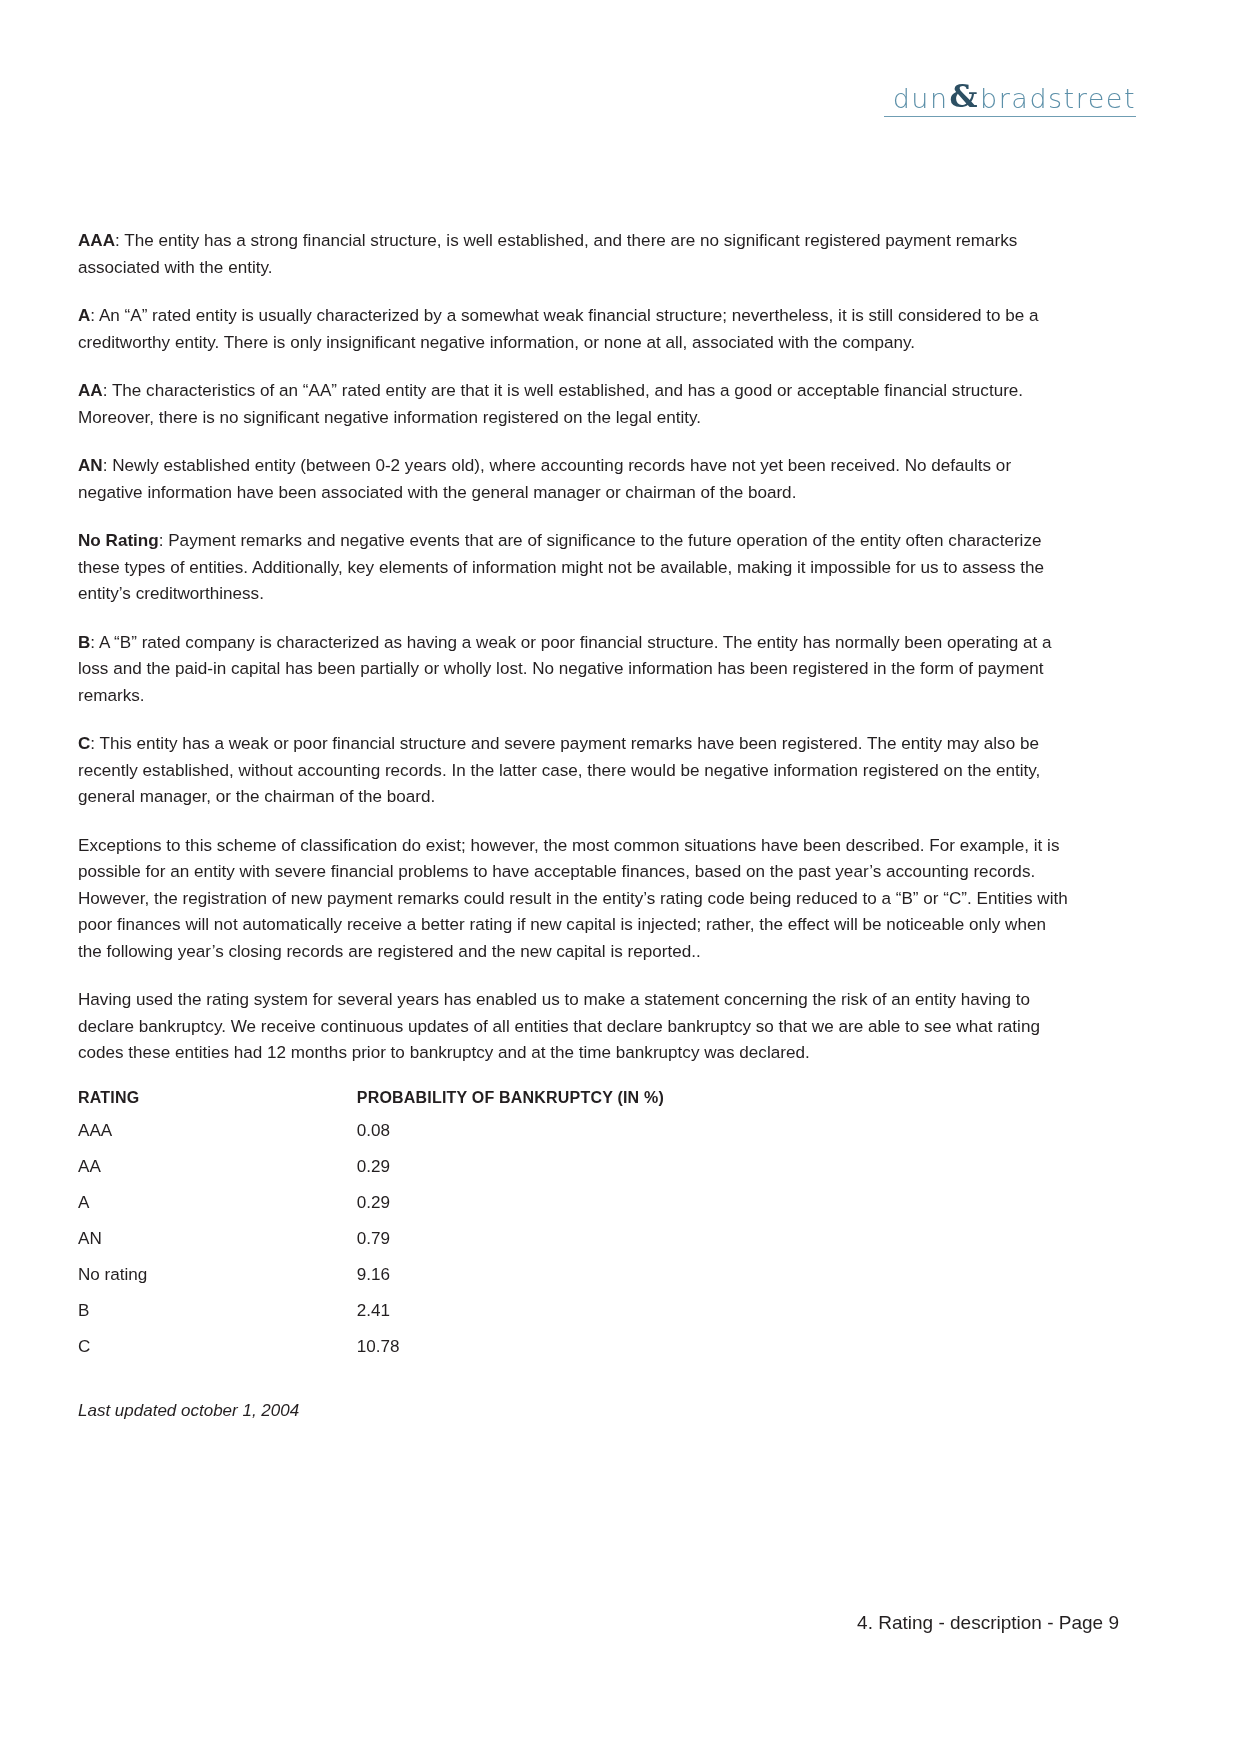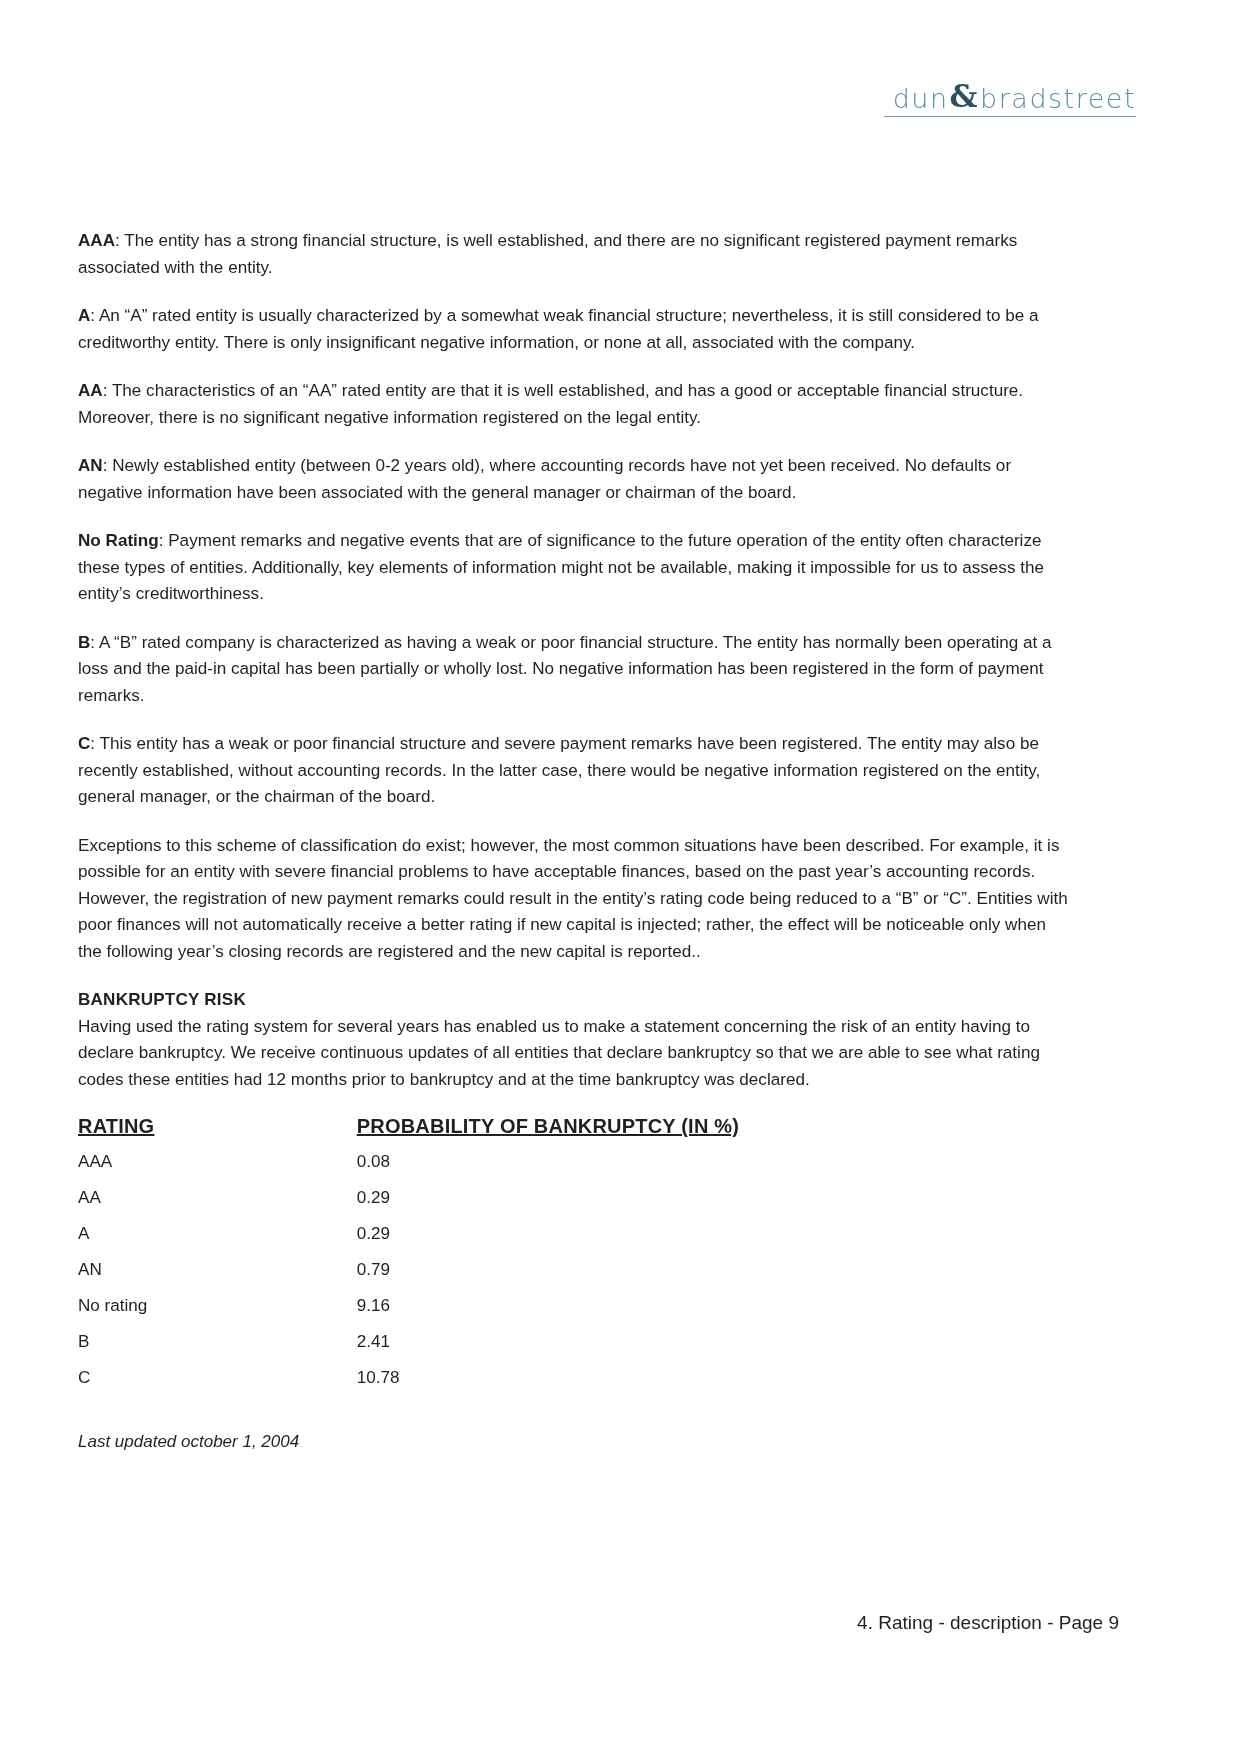--- a/index.html
+++ b/index.html
@@ -73,25 +73,24 @@
     letter-spacing: 0.2px;
   }
   
   table.ratings {
     border-collapse: collapse;
     margin-top: 8px;
     width: 700px;
   }
   table.ratings th {
     text-align: left;
-    font-size: 20px;
+    font-size: 16px;
     font-weight: bold;
     padding: 0 0 14px 0;
     letter-spacing: 0.2px;
-    text-decoration: underline;
   }
   table.ratings td {
     font-size: 17.1px;
     padding: 0 0 16px 0;
     line-height: 20px;
   }
   table.ratings th.col1, table.ratings td.col1 { width: 278px; }
   table.ratings th.col2, table.ratings td.col2 { width: 420px; }
   .updated {
     margin-top: 28px;
@@ -133,21 +132,20 @@
     <p class="para"><b>AN</b><span>: Newly established entity (between 0-2 years old), where accounting records have not yet been received. No defaults or negative information have been associated with the general manager or chairman of the board.</span></p>
 
     <p class="para"><b>No Rating</b><span>: Payment remarks  and negative events  that are of significance  to the future operation of the entity often characterize these types of entities. Additionally, key elements of information might not be available, making it impossible for us to assess the entity’s creditworthiness.</span></p>
 
     <p class="para"><b>B</b><span>: A “B” rated company is characterized as having a weak or poor financial structure. The entity has normally been operating at a loss and the paid-in capital has been partially or wholly lost. No negative information has been registered in the form of payment remarks.</span></p>
 
     <p class="para"><b>C</b><span>: This entity has a weak or poor financial structure and severe payment remarks  have been registered. The entity may also be recently established, without accounting records. In the latter case, there would be negative information registered on the entity, general  manager, or the chairman of the board.</span></p>
 
     <p class="para"><span>Exceptions to this scheme of classification do exist; however, the most common situations have been described. For example, it is possible for an entity with severe financial problems to have acceptable finances, based on the past year’s accounting records. However, the registration of new payment remarks could result in the entity’s rating code being reduced to a “B” or “C”. Entities with poor finances will not automatically receive a better rating if new capital is injected; rather, the effect will be noticeable only when the following year’s closing records are registered and the new capital is reported..</span></p>
 
-    <p class="section-head">BANKRUPTCY RISK</p>
     <p class="para">Having used the rating system for several years has enabled us to make a statement concerning the risk of an entity having to declare bankruptcy. We receive continuous updates of all entities that declare bankruptcy so that we are able to see what rating codes these entities had 12 months prior to bankruptcy and at the time bankruptcy was declared.</p>
 
 
     <table class="ratings">
       <thead>
         <tr>
           <th class="col1">RATING</th>
           <th class="col2">PROBABILITY OF BANKRUPTCY (IN %)</th>
         </tr>
       </thead>

